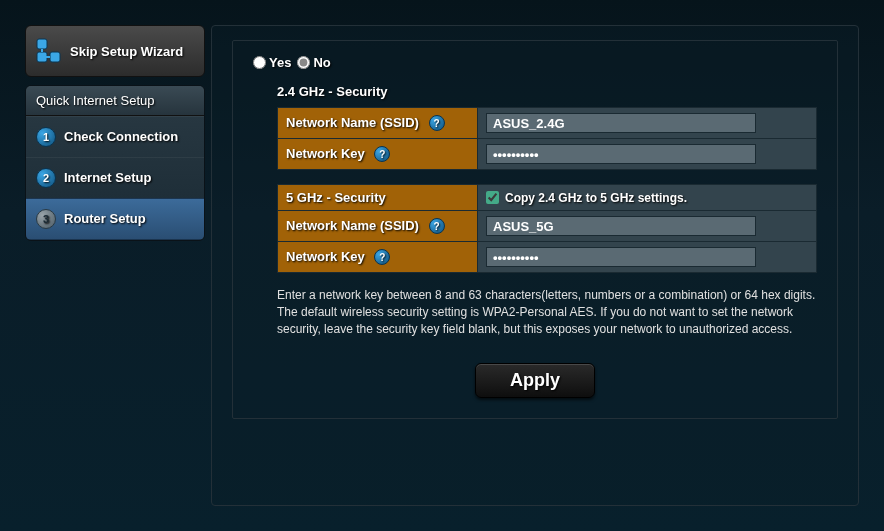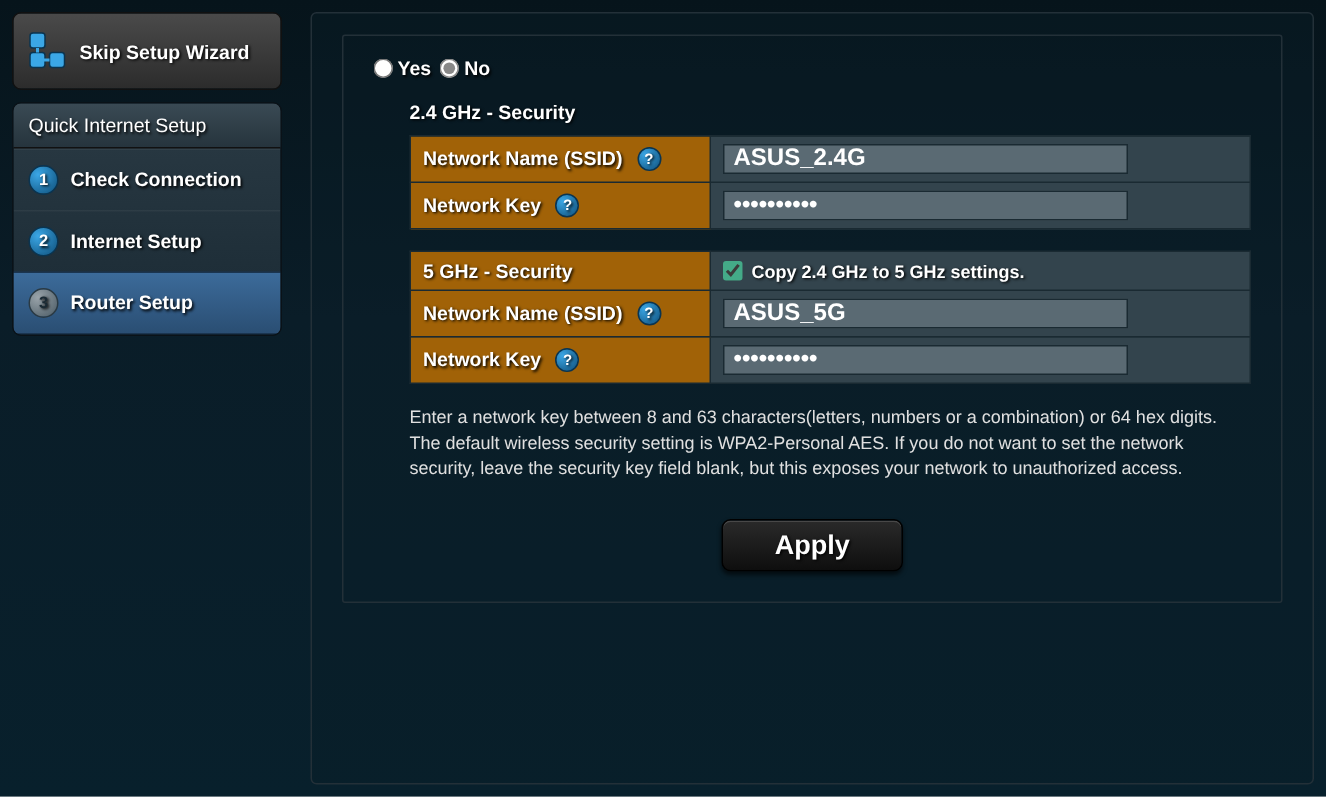--- a/index.html
+++ b/index.html
@@ -7,22 +7,22 @@
     width: 884px;
     height: 531px;
     background: linear-gradient(180deg, #06141b 0%, #0a1d28 40%, #08202c 100%);
     font-family: Arial, sans-serif;
     color: #fff;
     overflow: hidden;
     position: relative;
   }
   .page {
     display: flex;
-    padding: 8px;
-    gap: 19px;
+    padding: 25px;
+    gap: 6px;
     height: 100%;
   }
   .sidebar {
     width: 180px;
     display: flex;
     flex-direction: column;
     gap: 8px;
   }
   .skip-btn {
     background: linear-gradient(#4a4a4a, #2c2c2c);
@@ -167,21 +167,21 @@
     cursor: help;
     border: 1px solid #0a3450;
     vertical-align: middle;
   }
   .text-input {
     width: 270px;
     height: 20px;
     background: #5a6a73;
     border: 1px solid #1a2a32;
     color: #fff;
-    font-size: 16px;
+    font-size: 13px;
     padding: 0 6px;
     font-weight: bold;
   }
   .g5-header-row td.label-cell { width:200px; }
   .g5-copy-cell {
     display:flex; align-items:center; gap:6px;
     font-weight: bold; font-size: 12px;
   }
   .g5-copy-cell input[type=checkbox]{ accent-color:#4a8; }
   .note {

